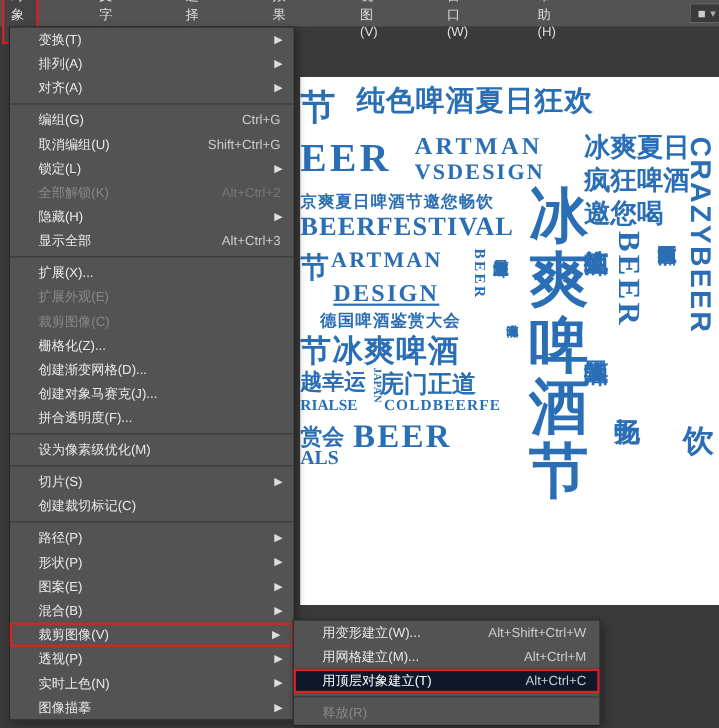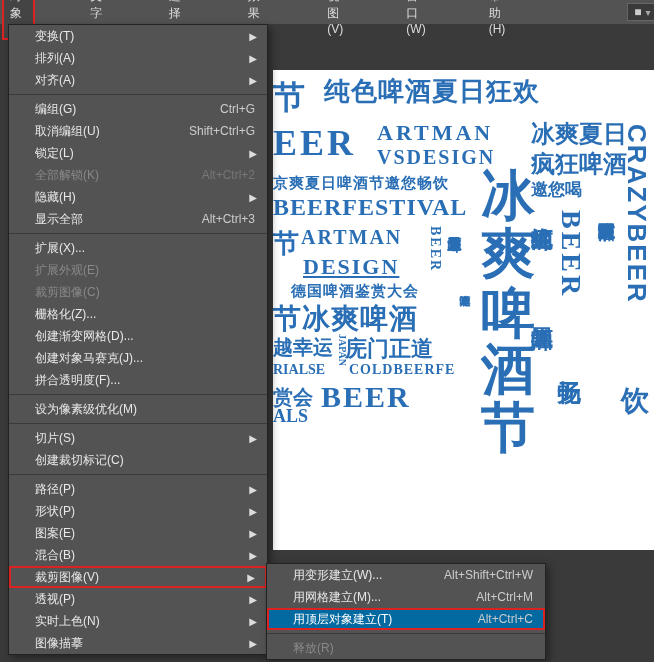--- a/index.html
+++ b/index.html
@@ -110,21 +110,21 @@
     position: absolute;
     left: 266px;
     top: 563px;
     width: 280px;
     background: #535353;
     border: 1px solid #222;
     box-shadow: 3px 3px 8px rgba(0,0,0,.4);
     z-index: 30;
   }
   .submenu .mi.selected {
-    background: #0369a1;
+    background: #0f172a;
     color: #fff;
     border: 2px solid #d22;
     padding: 0 10px 0 24px;
   }
 </style>
 </head>
 <body>
 
 <div class="menubar">
   <div class="menubar-item active">对象(O)</div>
@@ -145,21 +145,21 @@
   <div class="art">
     <span style="left:0;top:6px;font-size:32px">节</span>
     <span style="left:51px;top:4px;font-size:26px;letter-spacing:1px">纯色啤酒夏日狂欢</span>
     <span style="left:0;top:52px;font-size:36px;font-family:serif;letter-spacing:3px">EER</span>
     <span style="left:104px;top:50px;font-size:22px;font-family:serif;letter-spacing:3px">ARTMAN</span>
     <span style="left:258px;top:48px;font-size:24px">冰爽夏日</span>
     <span style="left:104px;top:76px;font-size:20px;font-family:serif;letter-spacing:2px">VSDESIGN</span>
     <span style="left:198px;top:54px;font-size:54px;writing-mode:vertical-rl">冰</span>
     <span style="left:258px;top:78px;font-size:24px">疯狂啤酒</span>
     <span style="left:0;top:104px;font-size:15px;letter-spacing:1px">京爽夏日啤酒节邀您畅饮</span>
-    <span style="left:258px;top:108px;font-size:17px">邀您喝</span>
+    <span style="left:258px;top:108px;font-size:24px">邀您喝</span>
     <span style="left:0;top:124px;font-size:24px;font-family:serif;letter-spacing:1px">BEERFESTIVAL</span>
     <span style="left:198px;top:112px;font-size:54px;writing-mode:vertical-rl">爽</span>
     <span style="left:348px;top:54px;font-size:26px;writing-mode:vertical-rl;font-family:sans-serif;letter-spacing:2px">CRAZYBEER</span>
     <span style="left:0;top:156px;font-size:26px">节</span>
     <span style="left:28px;top:156px;font-size:20px;font-family:serif;letter-spacing:2px">ARTMAN</span>
     <span style="left:254px;top:140px;font-size:22px;writing-mode:vertical-rl">纯生啤酒</span>
     <span style="left:282px;top:140px;font-size:28px;writing-mode:vertical-rl;font-family:serif;letter-spacing:3px">BEER</span>
     <span style="left:322px;top:140px;font-size:17px;writing-mode:vertical-rl">啤酒节夏日狂欢限</span>
     <span style="left:30px;top:184px;font-size:22px;font-family:serif;letter-spacing:2px;text-decoration:underline">DESIGN</span>
     <span style="left:198px;top:170px;font-size:54px;writing-mode:vertical-rl">啤</span>

